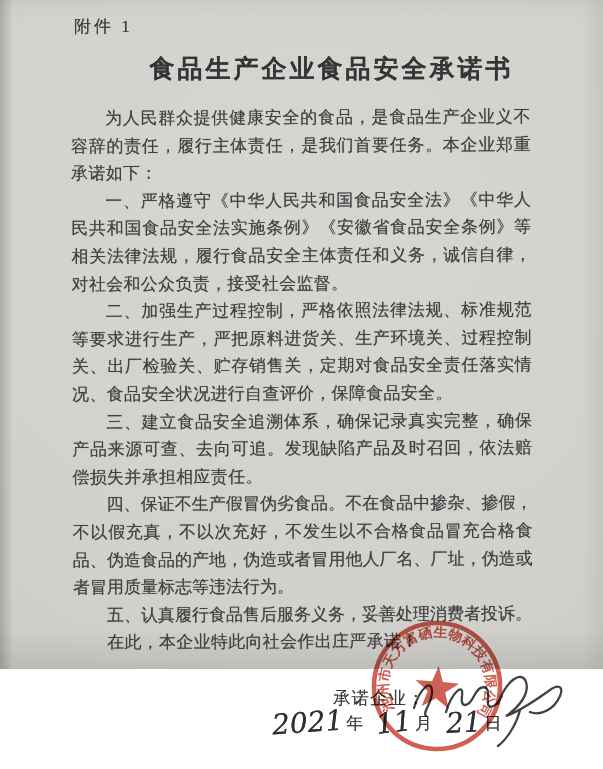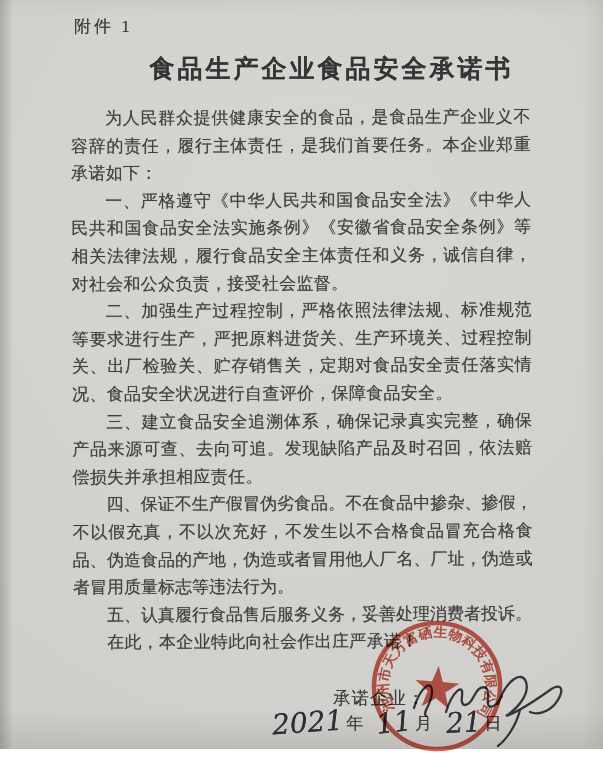--- a/index.html
+++ b/index.html
@@ -1,21 +1,21 @@
 <!DOCTYPE html>
 <html><head>
 <meta charset="utf-8">
 <style>
   html,body{margin:0;padding:0;}
   body{
     width:603px;height:769px;overflow:hidden;
     font-family:"Liberation Serif", serif;
   }
   .photo{
-    position:relative;width:603px;height:749px;
+    position:relative;width:603px;height:669px;
     background:
       linear-gradient(90deg, rgba(35,33,30,.22), rgba(35,33,30,0) 13px),
       linear-gradient(270deg, rgba(60,58,52,.08), rgba(0,0,0,0) 22px),
       linear-gradient(0deg, rgba(70,66,60,.13), rgba(0,0,0,0) 40px),
       linear-gradient(180deg, rgba(70,66,60,.05), rgba(0,0,0,0) 18px),
       radial-gradient(135% 115% at 52% 32%, #d8d6d2 0%, #d2d0cc 55%, #c7c5c0 100%);
   }
   .attachment{
     position:absolute;left:74px;top:15px;
     font-size:17px;letter-spacing:3px;color:#3c3c3c;

